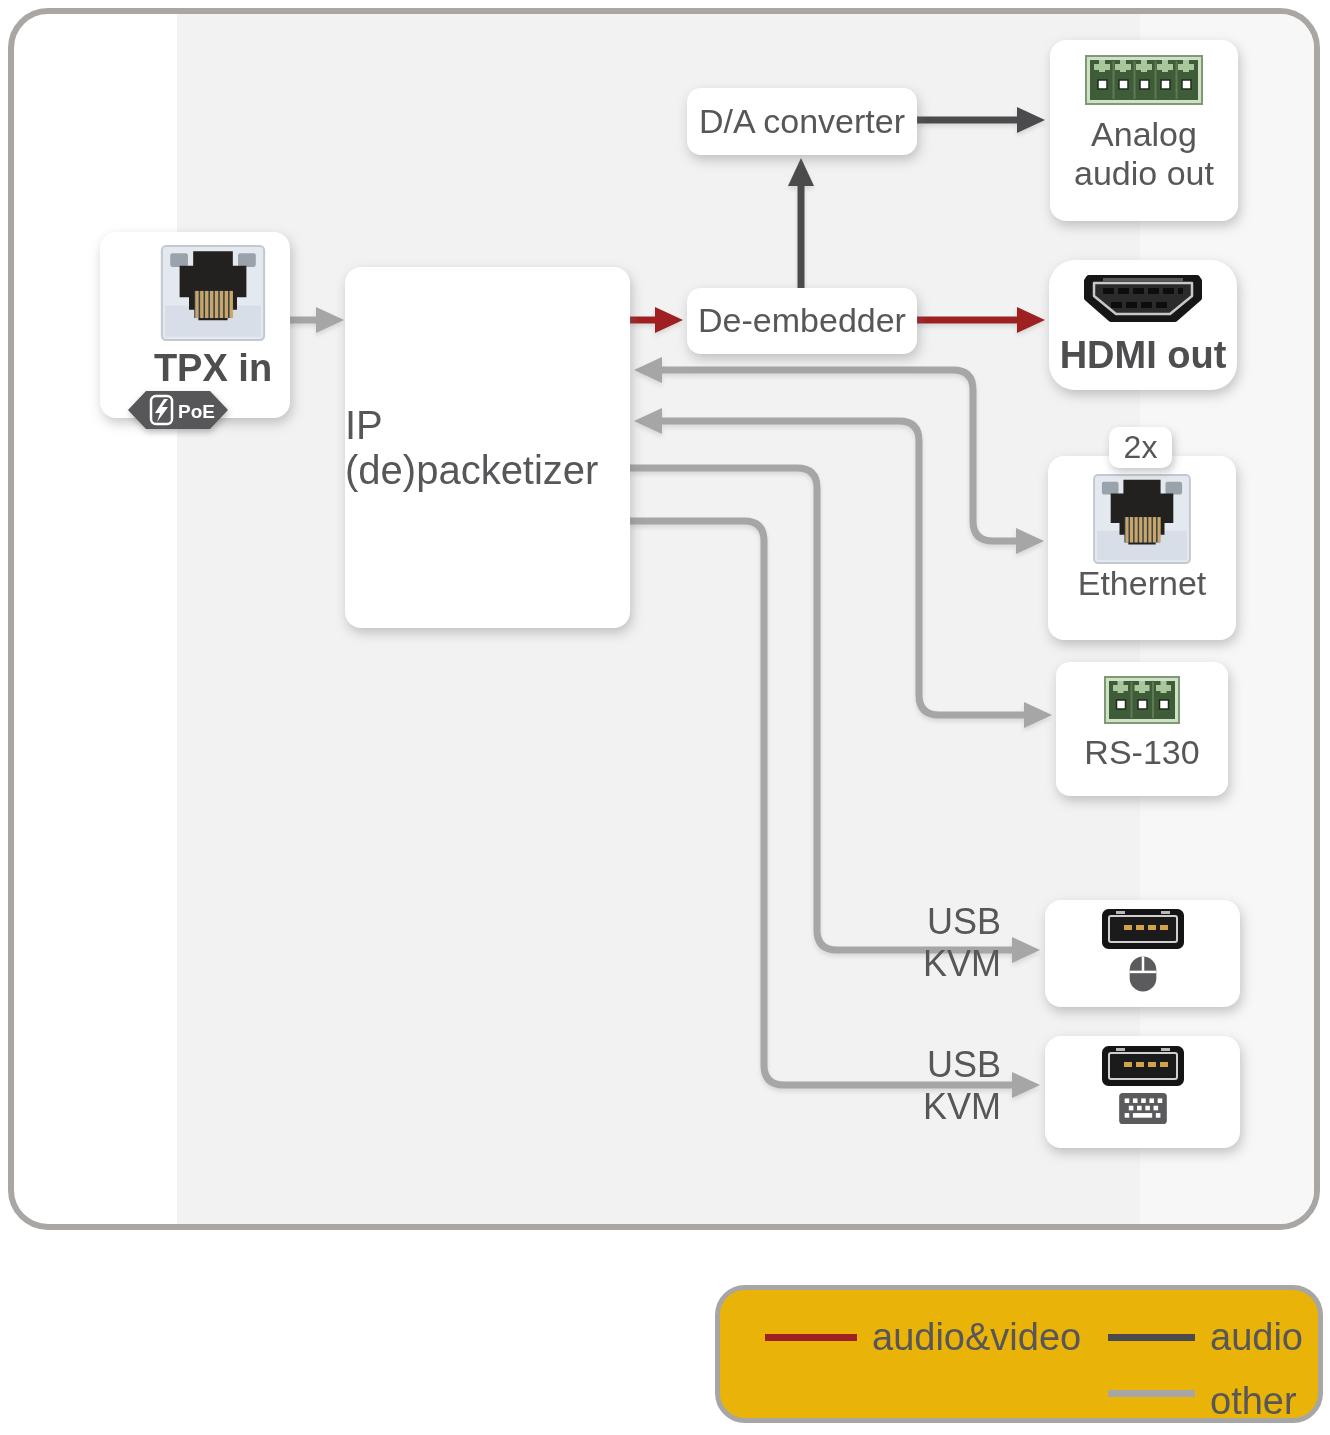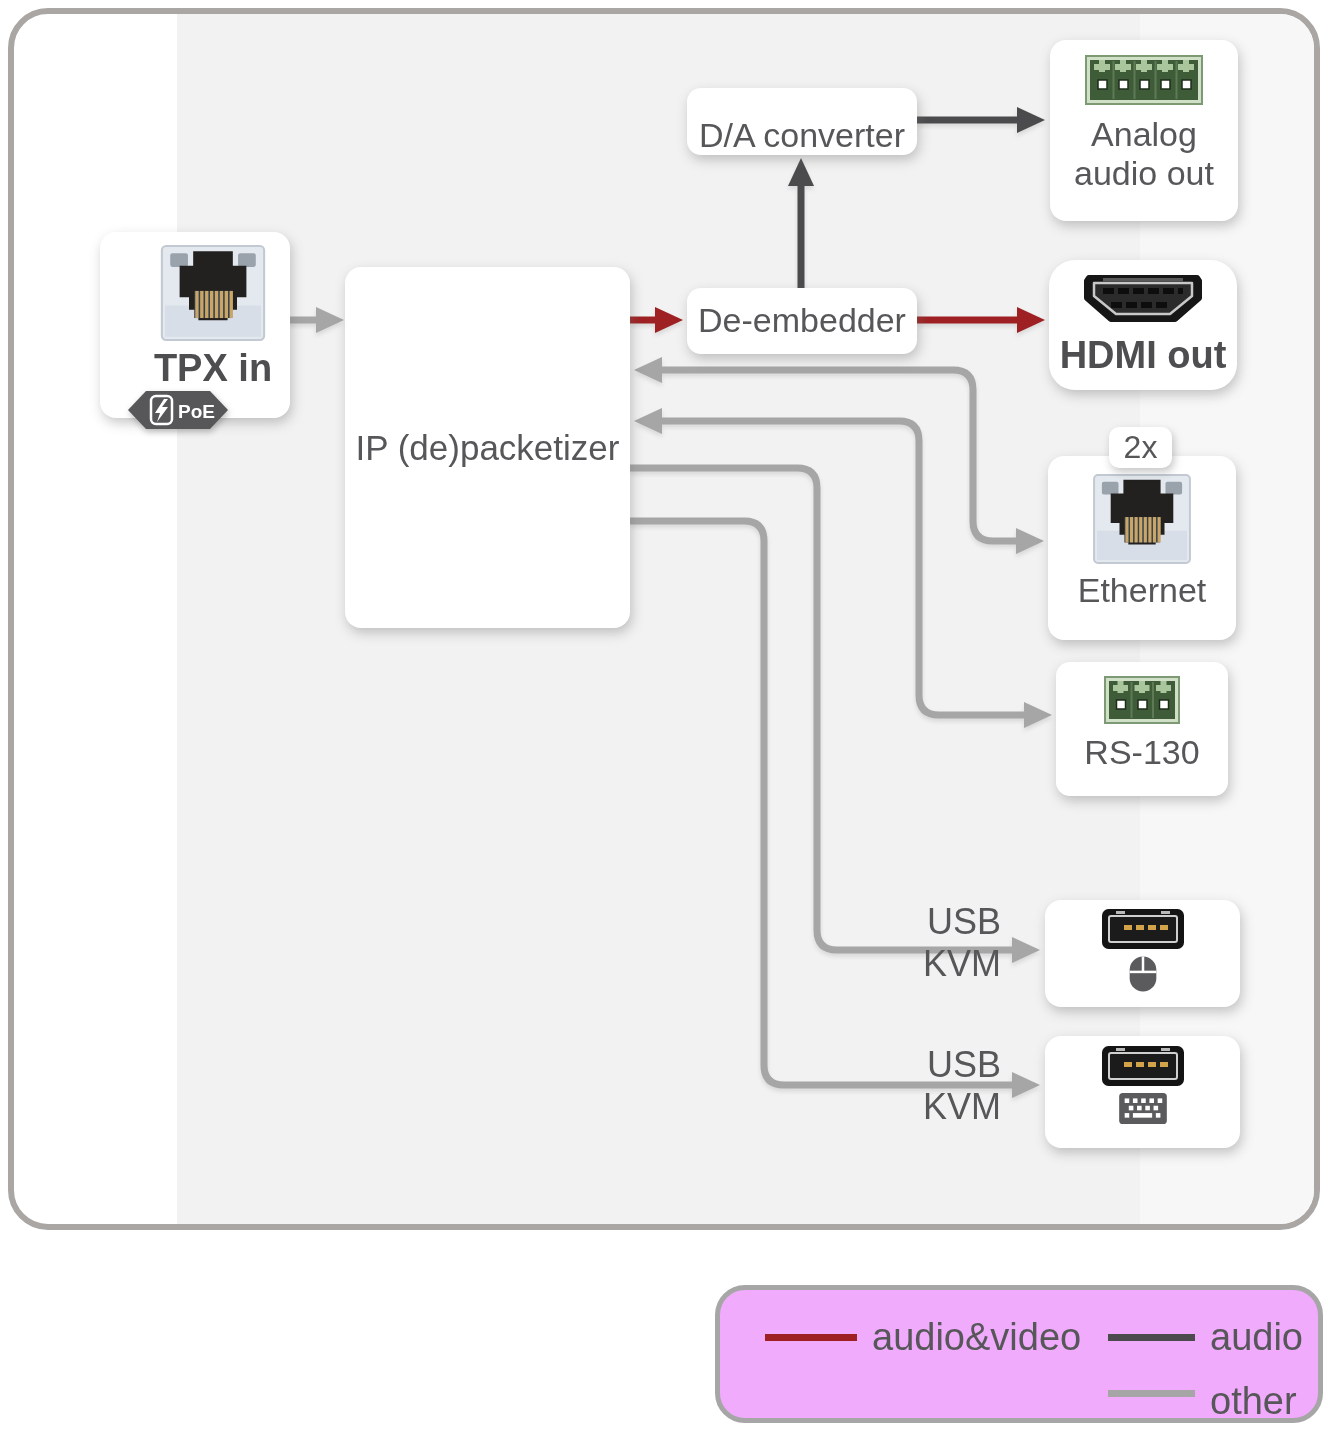--- a/index.html
+++ b/index.html
@@ -19,32 +19,32 @@
   svg.wires{position:absolute;left:0;top:0;z-index:2;filter:drop-shadow(0px 3px 2px rgba(100,100,100,0.18));}
   
   .node{
     position:absolute;background:#ffffff;border-radius:16px;z-index:3;
     box-shadow:2px 5px 12px rgba(110,110,110,0.38);
     display:flex;flex-direction:column;align-items:center;justify-content:flex-start;
   }
   .nlabel{font-size:34px;color:#57575a;text-align:center;line-height:1.15;}
   .nlabel.bold{font-weight:bold;font-size:38px;color:#4e4e51;}
   .center-label{justify-content:center;}
-  .proc-label{font-size:35px;color:#57575a;}
+  .proc-label{font-size:40px;color:#57575a;}
   .kvm-label{position:absolute;z-index:3;font-size:36px;color:#57575a;text-align:right;width:160px;}
   .badge-2x{
     position:absolute;left:1109px;top:427px;width:63px;height:41px;z-index:4;
     background:#ffffff;border-radius:10px;box-shadow:2px 4px 8px rgba(110,110,110,0.4);
     display:flex;align-items:center;justify-content:center;font-size:32px;color:#57575a;
   }
   .poe-badge{position:absolute;left:126px;top:386px;z-index:4;filter:drop-shadow(1px 3px 3px rgba(90,90,90,0.4));}
   
   .legend{
     position:absolute;left:715px;top:1285px;width:598px;height:128px;z-index:3;
-    border:5px solid #a6a6a6;border-radius:30px;background:#f0abfc;
+    border:5px solid #a6a6a6;border-radius:30px;background:#eab308;
   }
   .legend .swatch{position:absolute;height:7px;}
   .legend .ltext{position:absolute;font-size:38px;color:#57575a;line-height:44px;}
   .icon{display:block;}
 </style>
 </head>
 <body>
 
 <div id="stage">
 
@@ -127,21 +127,21 @@
     <polygon points="2,24 20,5 84,5 102,24 84,43 20,43" fill="#57575a"></polygon>
     <rect x="25" y="10" width="21" height="28" rx="5" fill="none" stroke="#ffffff" stroke-width="2.5"></rect>
     <polygon points="38,13 29,27 34,27 31,36 42,21 36,21 42,13" fill="#ffffff"></polygon>
     <text x="52" y="32" fill="#ffffff" font-size="19" font-weight="bold" font-family="Liberation Sans, sans-serif">PoE</text>
   </svg>
 
   <div class="node center-label" style="left:345px;top:267px;width:285px;height:361px;">
     <div class="proc-label">IP (de)packetizer</div>
   </div>
 
-  <div class="node center-label" style="left:687px;top:88px;width:230px;height:67px;border-radius:14px;justify-content:flex-end;">
+  <div class="node center-label" style="left:687px;top:88px;width:230px;height:67px;border-radius:14px;">
     <div class="nlabel">D/A converter</div>
   </div>
 
   <div class="node center-label" style="left:687px;top:288px;width:230px;height:66px;border-radius:14px;">
     <div class="nlabel">De-embedder</div>
   </div>
 
   <div class="node" style="left:1050px;top:40px;width:188px;height:166px;padding-top:15px;">
     <svg class="icon" width="118" height="50" viewBox="0 0 118 50">
       <rect x="1" y="1" width="116" height="48" fill="#cfe0c6" stroke="#7e9a74" stroke-width="2"></rect>
@@ -211,21 +211,21 @@
       <rect x="32" y="44" width="36" height="26" fill="#35404a"></rect>
       <rect x="33" y="44" width="3.2" height="26" fill="#c9a567"></rect>
       <rect x="37.7" y="44" width="3.2" height="26" fill="#c9a567"></rect>
       <rect x="42.4" y="44" width="3.2" height="26" fill="#c9a567"></rect>
       <rect x="47.1" y="44" width="3.2" height="26" fill="#c9a567"></rect>
       <rect x="51.8" y="44" width="3.2" height="26" fill="#c9a567"></rect>
       <rect x="56.5" y="44" width="3.2" height="26" fill="#c9a567"></rect>
       <rect x="61.2" y="44" width="3.2" height="26" fill="#c9a567"></rect>
       <rect x="65.9" y="44" width="3.2" height="26" fill="#c9a567"></rect>
     </svg>
-    <div class="nlabel" style="margin-top:7px;">Ethernet</div>
+    <div class="nlabel" style="">Ethernet</div>
   </div>
 
   <div class="node" style="left:1056px;top:662px;width:172px;height:120px;padding-top:14px;border-radius:14px;">
     <svg class="icon" width="76" height="48" viewBox="0 0 76 48">
       <rect x="1" y="1" width="74" height="46" fill="#cfe0c6" stroke="#7e9a74" stroke-width="2"></rect>
       <rect x="5" y="5" width="66" height="38" fill="#3f5c38"></rect>
       <g fill="#a9c69c">
         <rect x="9" y="9" width="15" height="6"></rect>
           <rect x="13.5" y="5" width="6" height="12"></rect>
         <rect x="30.5" y="9" width="15" height="6"></rect>

